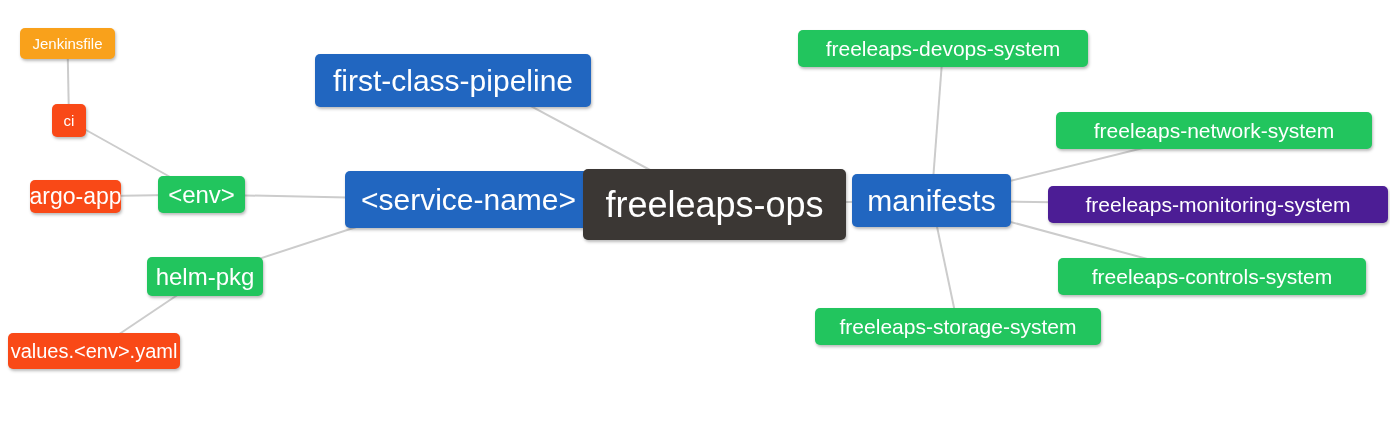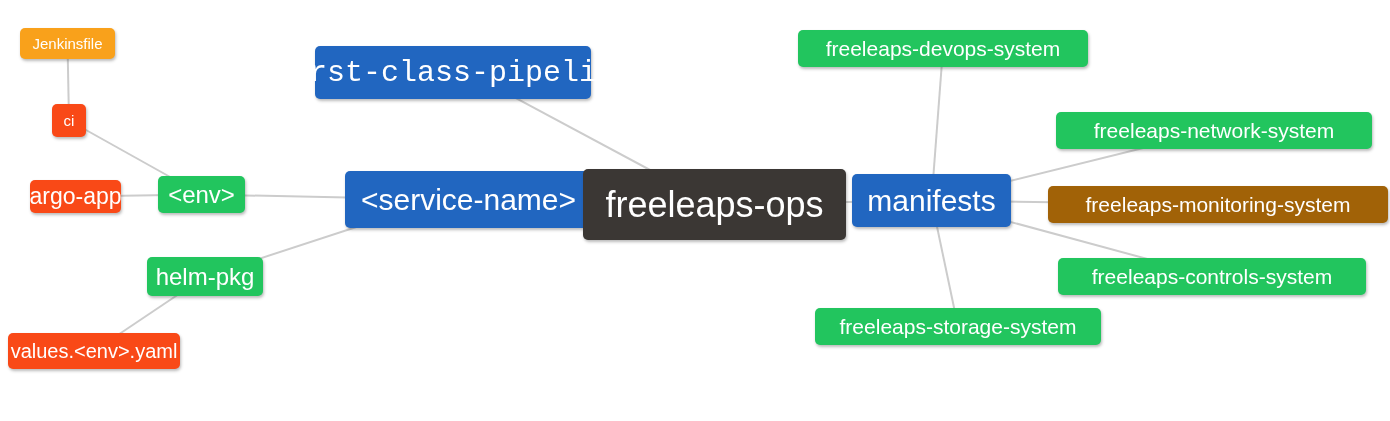--- a/index.html
+++ b/index.html
@@ -59,22 +59,22 @@
       <line x1="931.5" y1="200.5" x2="1212" y2="276.5" stroke="#CCCCCC" stroke-width="2"></line>
       <line x1="931.5" y1="200.5" x2="958" y2="326.5" stroke="#CCCCCC" stroke-width="2"></line>
     </svg>
 
 <div class="node" style="left: 20px; top: 28px; width: 95px; height: 31px; font-size: 15px; background: rgb(249, 161, 27); color: rgb(255, 255, 255);">Jenkinsfile</div>
     <div class="node" style="left: 52px; top: 104px; width: 34px; height: 33px; font-size: 15px; background: rgb(249, 73, 23); color: rgb(255, 255, 255);">ci</div>
     <div class="node" style="left: 30px; top: 180px; width: 91px; height: 33px; font-size: 23px; background: rgb(249, 73, 23); color: rgb(255, 255, 255);">argo-app</div>
     <div class="node" style="left: 158px; top: 176px; width: 87px; height: 37px; font-size: 24px; background: rgb(34, 197, 94); color: rgb(255, 255, 255);">&lt;env&gt;</div>
     <div class="node" style="left: 147px; top: 257px; width: 116px; height: 39px; font-size: 24px; background: rgb(34, 197, 94); color: rgb(255, 255, 255);">helm-pkg</div>
     <div class="node" style="left: 8px; top: 333px; width: 172px; height: 36px; font-size: 20px; background: rgb(249, 73, 23); color: rgb(255, 255, 255);">values.&lt;env&gt;.yaml</div>
-    <div class="node" style="left: 315px; top: 46px; width: 276px; height: 53px; font-size: 30px; background: rgb(33, 102, 192); color: rgb(255, 255, 255); font-family: Liberation Mono, monospace;">first-class-pipeline</div>
+    <div class="node" style="left: 315px; top: 54px; width: 276px; height: 53px; font-size: 30px; background: rgb(33, 102, 192); color: rgb(255, 255, 255);">first-class-pipeline</div>
     <div class="node" style="left: 317px; top: 171px; width: 247px; height: 57px; font-size: 30px; background: rgb(33, 102, 192); color: rgb(255, 255, 255); margin-left: 28px;">&lt;service-name&gt;</div>
     <div class="node" style="left: 583px; top: 169px; width: 263px; height: 71px; font-size: 36px; background: rgb(59, 55, 52); color: rgb(255, 255, 255);">freeleaps-ops</div>
     <div class="node" style="left: 852px; top: 174px; width: 159px; height: 53px; font-size: 30px; background: rgb(33, 102, 192); color: rgb(255, 255, 255);">manifests</div>
     <div class="node" style="left: 798px; top: 30px; width: 290px; height: 37px; font-size: 21px; background: rgb(34, 197, 94); color: rgb(255, 255, 255);">freeleaps-devops-system</div>
     <div class="node" style="left: 1056px; top: 112px; width: 316px; height: 37px; font-size: 21px; background: rgb(34, 197, 94); color: rgb(255, 255, 255);">freeleaps-network-system</div>
-    <div class="node" style="left: 1048px; top: 186px; width: 340px; height: 37px; font-size: 21px; background: #a16207; color: rgb(255, 255, 255);">freeleaps-monitoring-system</div>
+    <div class="node" style="left: 1048px; top: 186px; width: 340px; height: 37px; font-size: 21px; background: #4c1d95; color: rgb(255, 255, 255);">freeleaps-monitoring-system</div>
     <div class="node" style="left: 1058px; top: 258px; width: 308px; height: 37px; font-size: 21px; background: rgb(34, 197, 94); color: rgb(255, 255, 255);">freeleaps-controls-system</div>
     <div class="node" style="left: 815px; top: 308px; width: 286px; height: 37px; font-size: 21px; background: rgb(34, 197, 94); color: rgb(255, 255, 255);">freeleaps-storage-system</div>
   </div>
 
 </body></html>

